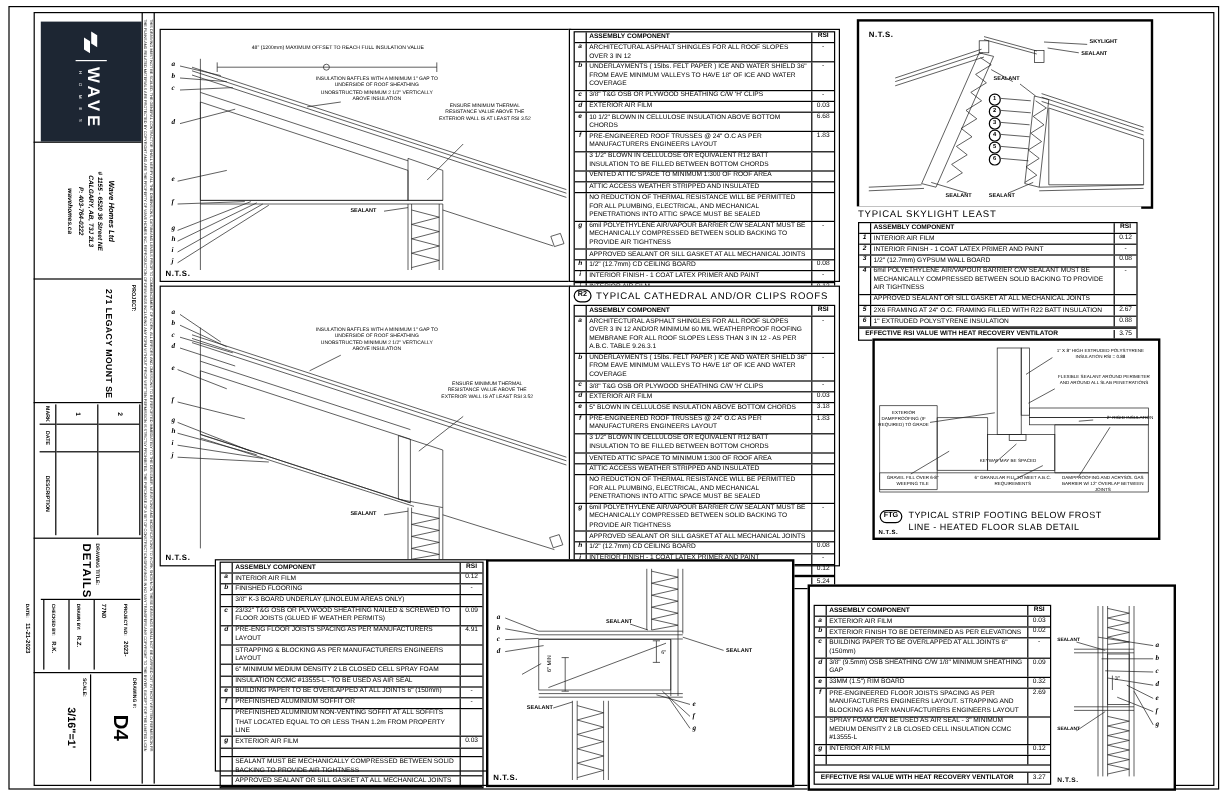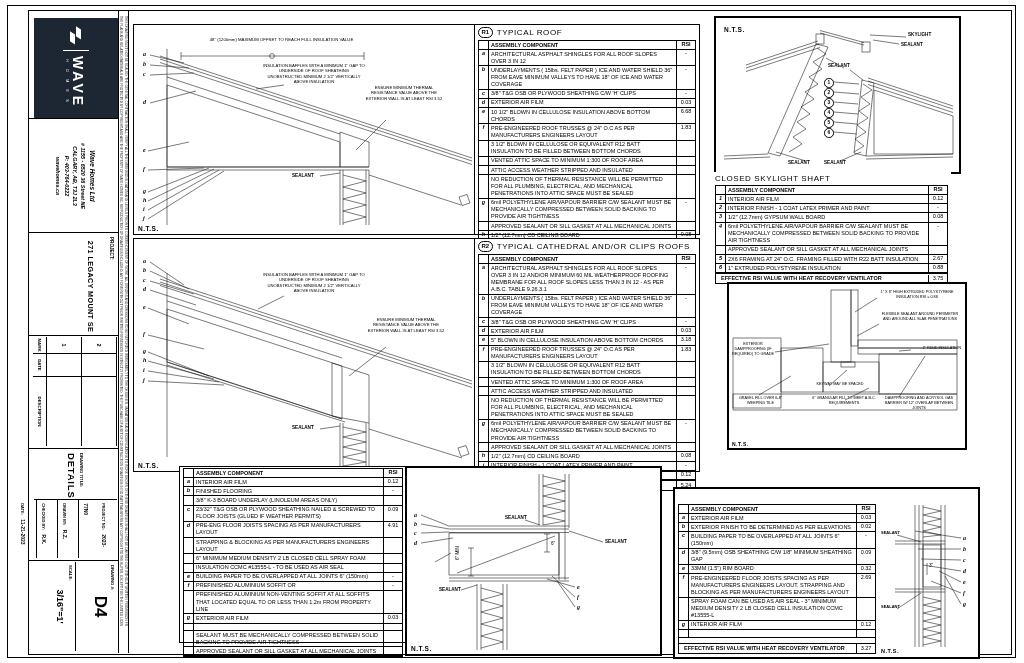--- a/index.html
+++ b/index.html
@@ -250,24 +250,20 @@
         <div class="lt">f</div>
         <div class="lt">g</div>
         <div class="lt">h</div>
         <div class="lt">i</div>
         <div class="lt">j</div>
       </div>
     <div class="nts" style="left:4px;bottom:2px">N.T.S.</div>
   </div>
 
   <div class="apanel" id="r1t">
-    <div class="ptitle">
-      <span class="badge">R1</span>
-      <span>TYPICAL ROOF</span>
-    </div>
     <div class="atable">
       <div class="ahead">
           <div class="ck"></div>
           <div class="ct">ASSEMBLY COMPONENT</div>
           <div class="cr">RSI</div>
         </div>
       <div style="display:contents"><div class="arow">
             <div class="ck">a</div>
             <div class="ct">ARCHITECTURAL ASPHALT SHINGLES FOR ALL ROOF SLOPES OVER 3 IN 12</div>
             <div class="cr">-</div>
@@ -639,21 +635,21 @@
         <div class="num">2</div>
         <div class="num">3</div>
         <div class="num">4</div>
         <div class="num">5</div>
         <div class="num">6</div>
       </div>
   </div>
 
   <div class="apanel noborder" id="skyt">
     <div class="ptitle">
-      <span>CLOSED SKYLIGHT SHAFT</span>
+      <span>TYPICAL SKYLIGHT LEAST</span>
     </div>
     <div class="atable">
       <div class="ahead">
           <div class="ck"></div>
           <div class="ct">ASSEMBLY COMPONENT</div>
           <div class="cr">RSI</div>
         </div>
       <div style="display:contents"><div class="arow">
             <div class="ck">1</div>
             <div class="ct">INTERIOR AIR FILM</div>
@@ -712,20 +708,24 @@
         <line x1="170" y1="113" x2="196" y2="72"></line>
     </svg>
     <div class="note" style="left:146px;top:6px;width:84px;font-size:3.8px">1" X 8" HIGH EXTRUDED POLYSTYRENE INSULATION RSI = 0.88</div>
     <div class="note" style="left:152px;top:28px;width:78px;font-size:3.8px">FLEXIBLE SEALANT AROUND PERIMETER AND AROUND ALL SLAB PENETRATIONS</div>
     <div class="note" style="left:182px;top:62px;width:50px;font-size:3.8px;text-align:right">2" RIGID INSULATION</div>
     <div class="note" style="left:2px;top:58px;width:44px;font-size:3.8px">EXTERIOR DAMPPROOFING (IF REQUIRED) TO GRADE</div>
     <div class="note" style="left:4px;top:112px;width:55px;font-size:3.8px">GRAVEL FILL OVER 6-8" WEEPING TILE</div>
     <div class="note" style="left:84px;top:98px;width:54px;font-size:3.8px">KEYWAY MAY BE SPACED</div>
     <div class="note" style="left:78px;top:112px;width:74px;font-size:3.8px">6" GRANULAR FILL TO MEET A.B.C. REQUIREMENTS</div>
     <div class="note" style="left:150px;top:112px;width:80px;font-size:3.8px">DAMPPROOFING AND ACRYSOL GAS BARRIER W/ 12" OVERLAP BETWEEN JOINTS</div>
+    <div class="ftg-title">
+      <span class="badge">FTG</span>
+      <span class="tt"><span>TYPICAL STRIP FOOTING BELOW FROST</span><br><span>LINE - HEATED FLOOR SLAB DETAIL</span></span>
+    </div>
     <div class="nts" style="left:3px;bottom:1px;font-size:5px">N.T.S.</div>
   </div>
 
   <div class="dpanel heavy" id="rb1">
     <div class="rb-table">
       <div class="atable">
         <div class="ahead">
             <div class="ck"></div>
             <div class="ct">ASSEMBLY COMPONENT</div>
             <div class="cr">RSI</div>

